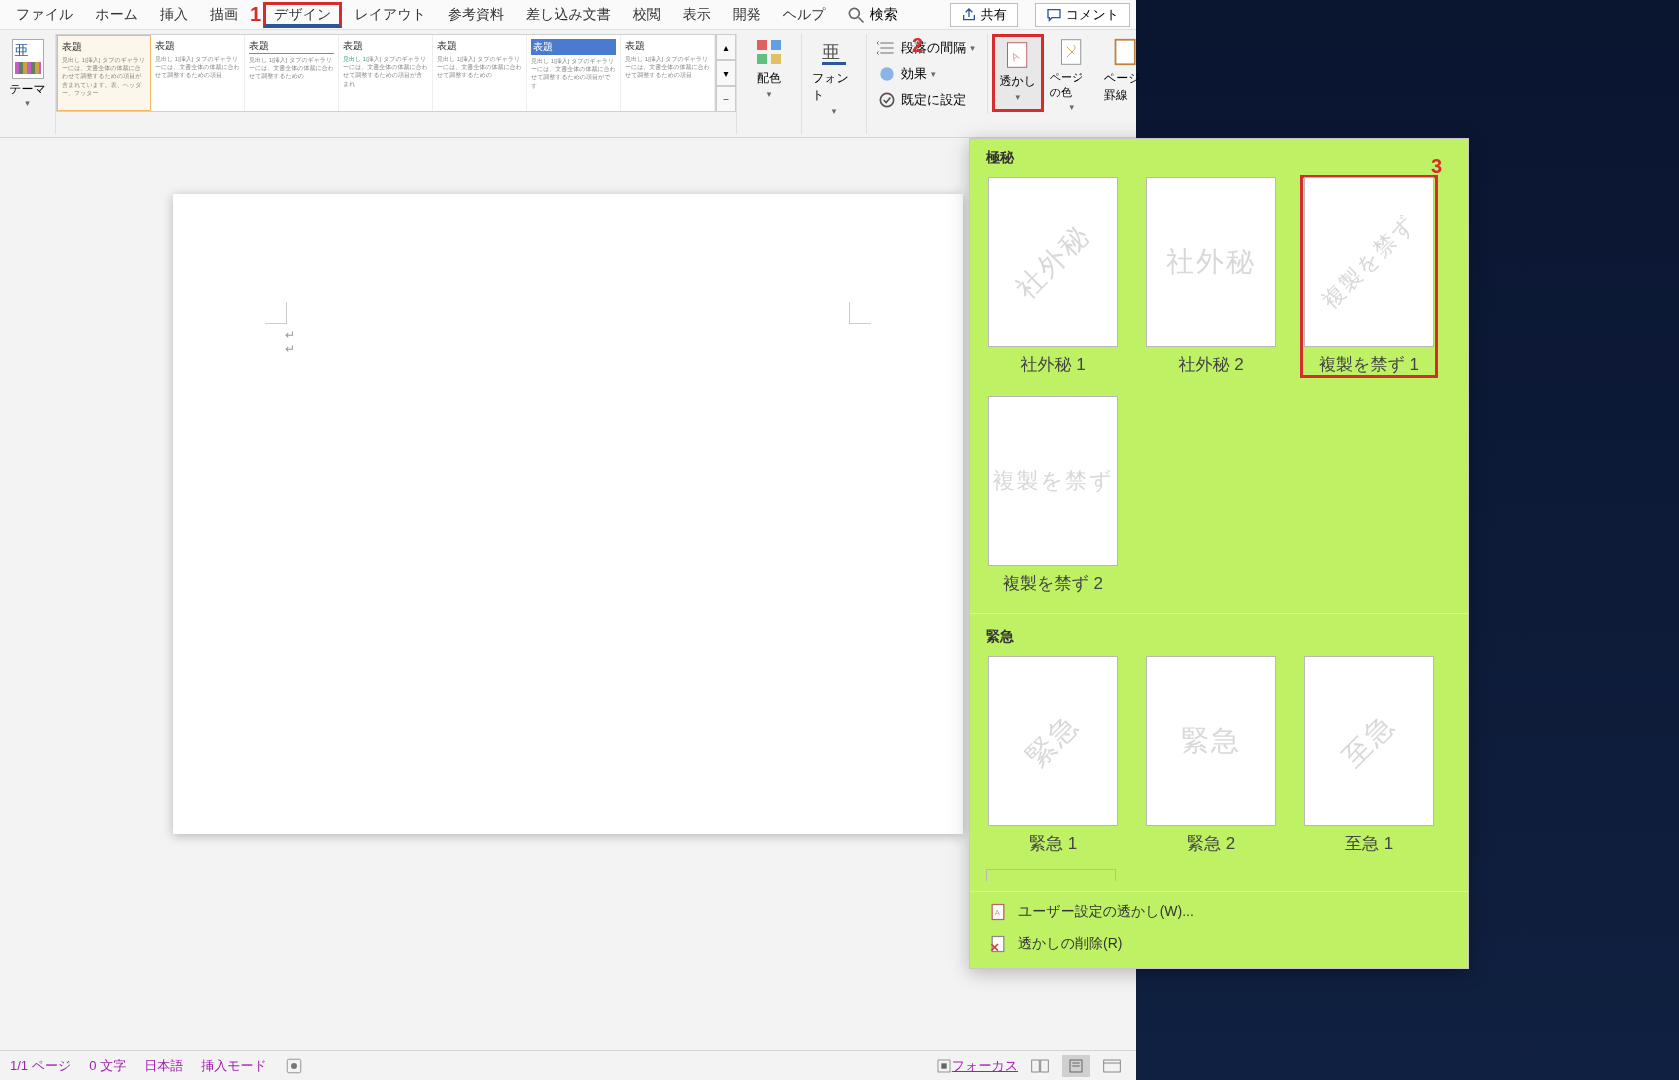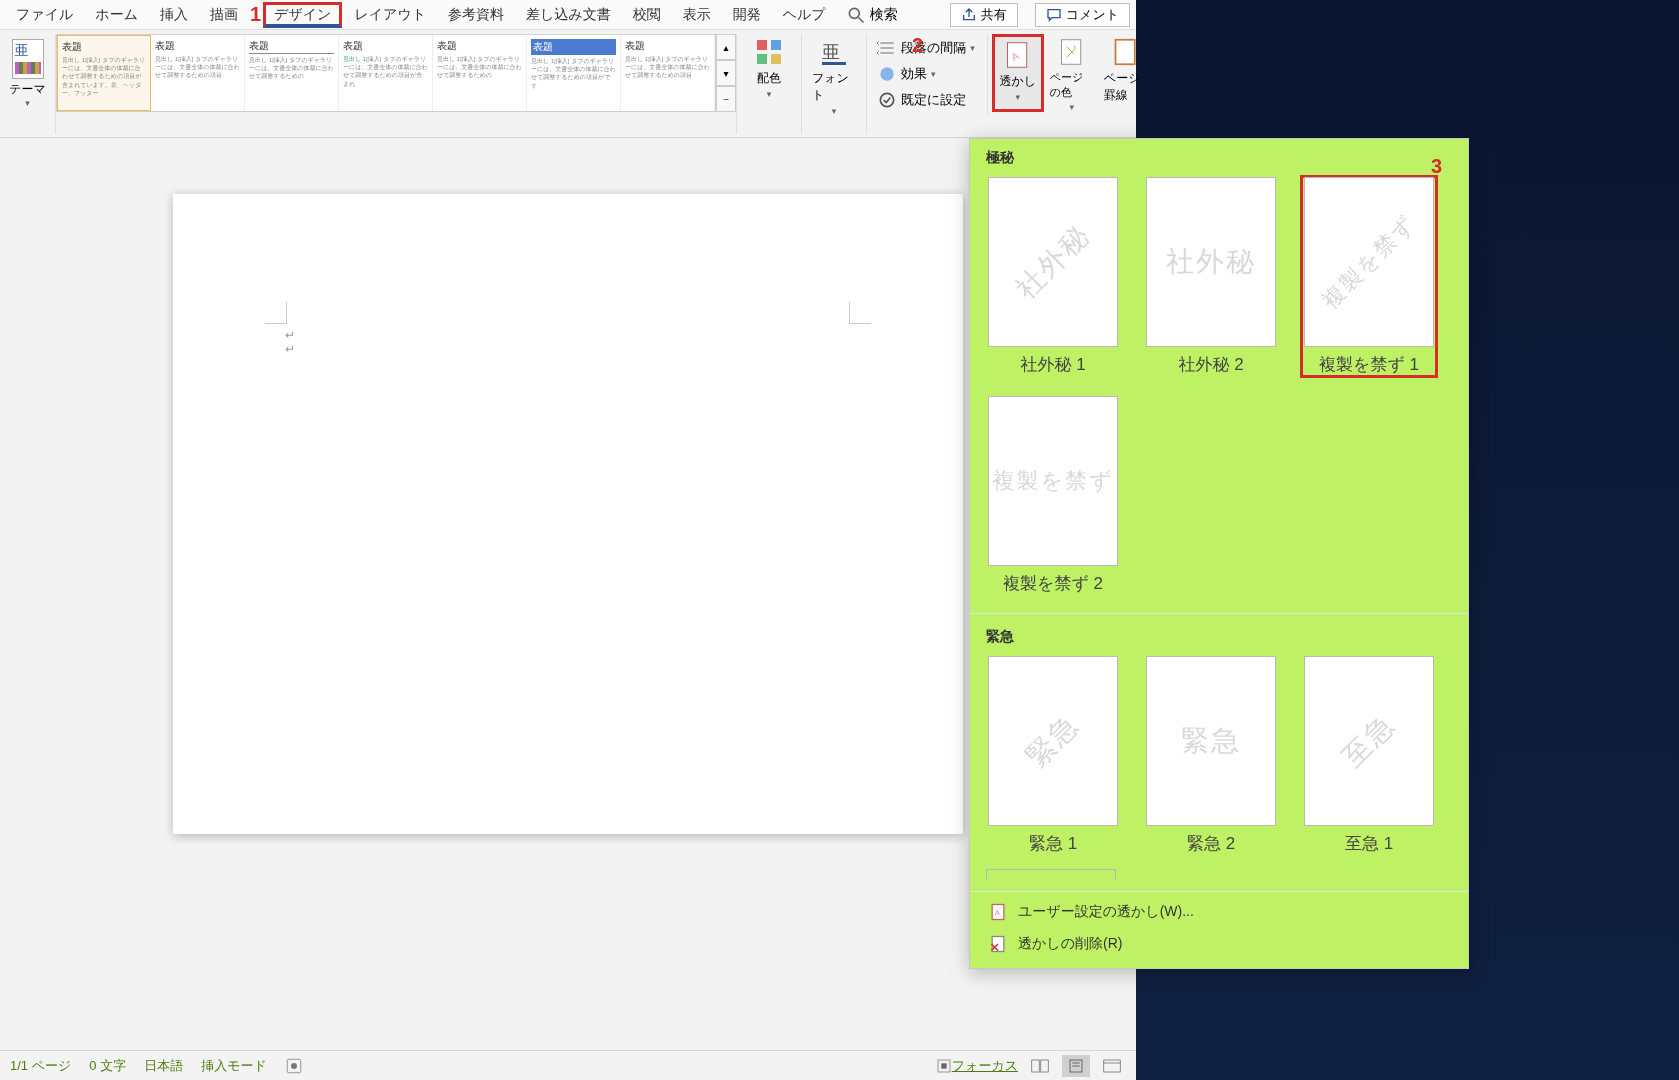--- a/index.html
+++ b/index.html
@@ -30,21 +30,21 @@
 .vbtn .ic { width: 32px; height: 32px; display: flex; align-items: center; justify-content: center; }
 .pagebg-group { display: flex; gap: 2px; padding-left: 4px; }
 .watermark-btn { border: 3px solid #d62c2c; background: #e8e8e8; }
 .annot { position: absolute; color: #d62c2c; font-weight: bold; font-size: 20px; z-index: 50; }
 .doc-area { position: absolute; top: 170px; left: 0; right: 0; bottom: 36px; background: #f3f3f3; display: flex; justify-content: center; overflow: hidden; }
 .page { width: 790px; height: 640px; background: #fff; margin-top: 24px; box-shadow: 0 2px 10px rgba(0,0,0,0.25); position: relative; }
 .crop-mark { position: absolute; width: 22px; height: 22px; }
 .crop-mark.tl { top: 108px; left: 92px; border-bottom: 1px solid #ccc; border-right: 1px solid #ccc; }
 .crop-mark.tr { top: 108px; right: 92px; border-bottom: 1px solid #ccc; border-left: 1px solid #ccc; }
 .cursor-mark { position: absolute; top: 134px; left: 112px; font-size: 12px; color: #999; }
-.statusbar { position: absolute; bottom: 0; left: 0; right: 0; height: 30px; background: #f3f3f3; border-top: 1px solid #d4d4d4; display: flex; align-items: center; padding: 0 10px; font-size: 13px; color: #4d7c0f; gap: 18px; }
+.statusbar { position: absolute; bottom: 0; left: 0; right: 0; height: 30px; background: #f3f3f3; border-top: 1px solid #d4d4d4; display: flex; align-items: center; padding: 0 10px; font-size: 13px; color: #a21caf; gap: 18px; }
 .statusbar .right { margin-left: auto; display: flex; align-items: center; gap: 8px; }
 .view-btn { width: 28px; height: 22px; border: 1px solid transparent; display: flex; align-items: center; justify-content: center; cursor: pointer; }
 .view-btn.active { background: #d0d0d0; }
 .dropdown-panel { position: absolute; top: 138px; left: 928px; width: 500px; background: #bef264; border: 1px solid #c8c8c8; box-shadow: 0 4px 18px rgba(0,0,0,0.25); z-index: 40; padding-bottom: 8px; margin-left: 41px; }
 .wm-section-hdr { font-weight: bold; padding: 10px 16px 6px 16px; font-size: 14px; color: #333; }
 .wm-grid { display: flex; flex-wrap: wrap; gap: 20px 24px; padding: 4px 16px 14px 16px; }
 .wm-item { width: 134px; display: flex; flex-direction: column; align-items: center; gap: 6px; cursor: pointer; }
 .wm-item.sel { outline: 3px solid #d62c2c; outline-offset: -1px; }
 .wm-thumb { width: 130px; height: 170px; border: 1px solid #b8b8b8; background: #fff; position: relative; overflow: hidden; }
 .wm-text { position: absolute; top: 50%; left: 50%; color: #d8d8d8; font-size: 28px; white-space: nowrap; letter-spacing: 2px; font-family: serif; }

